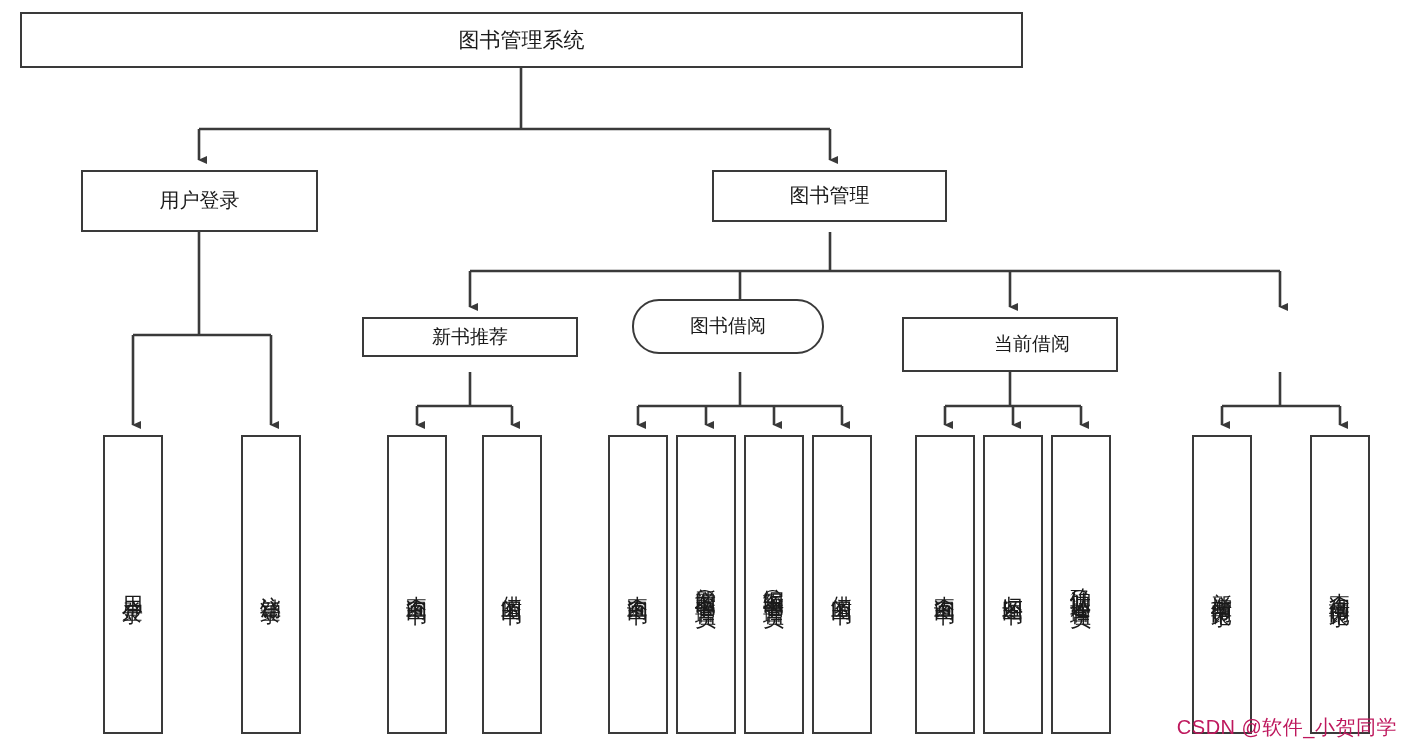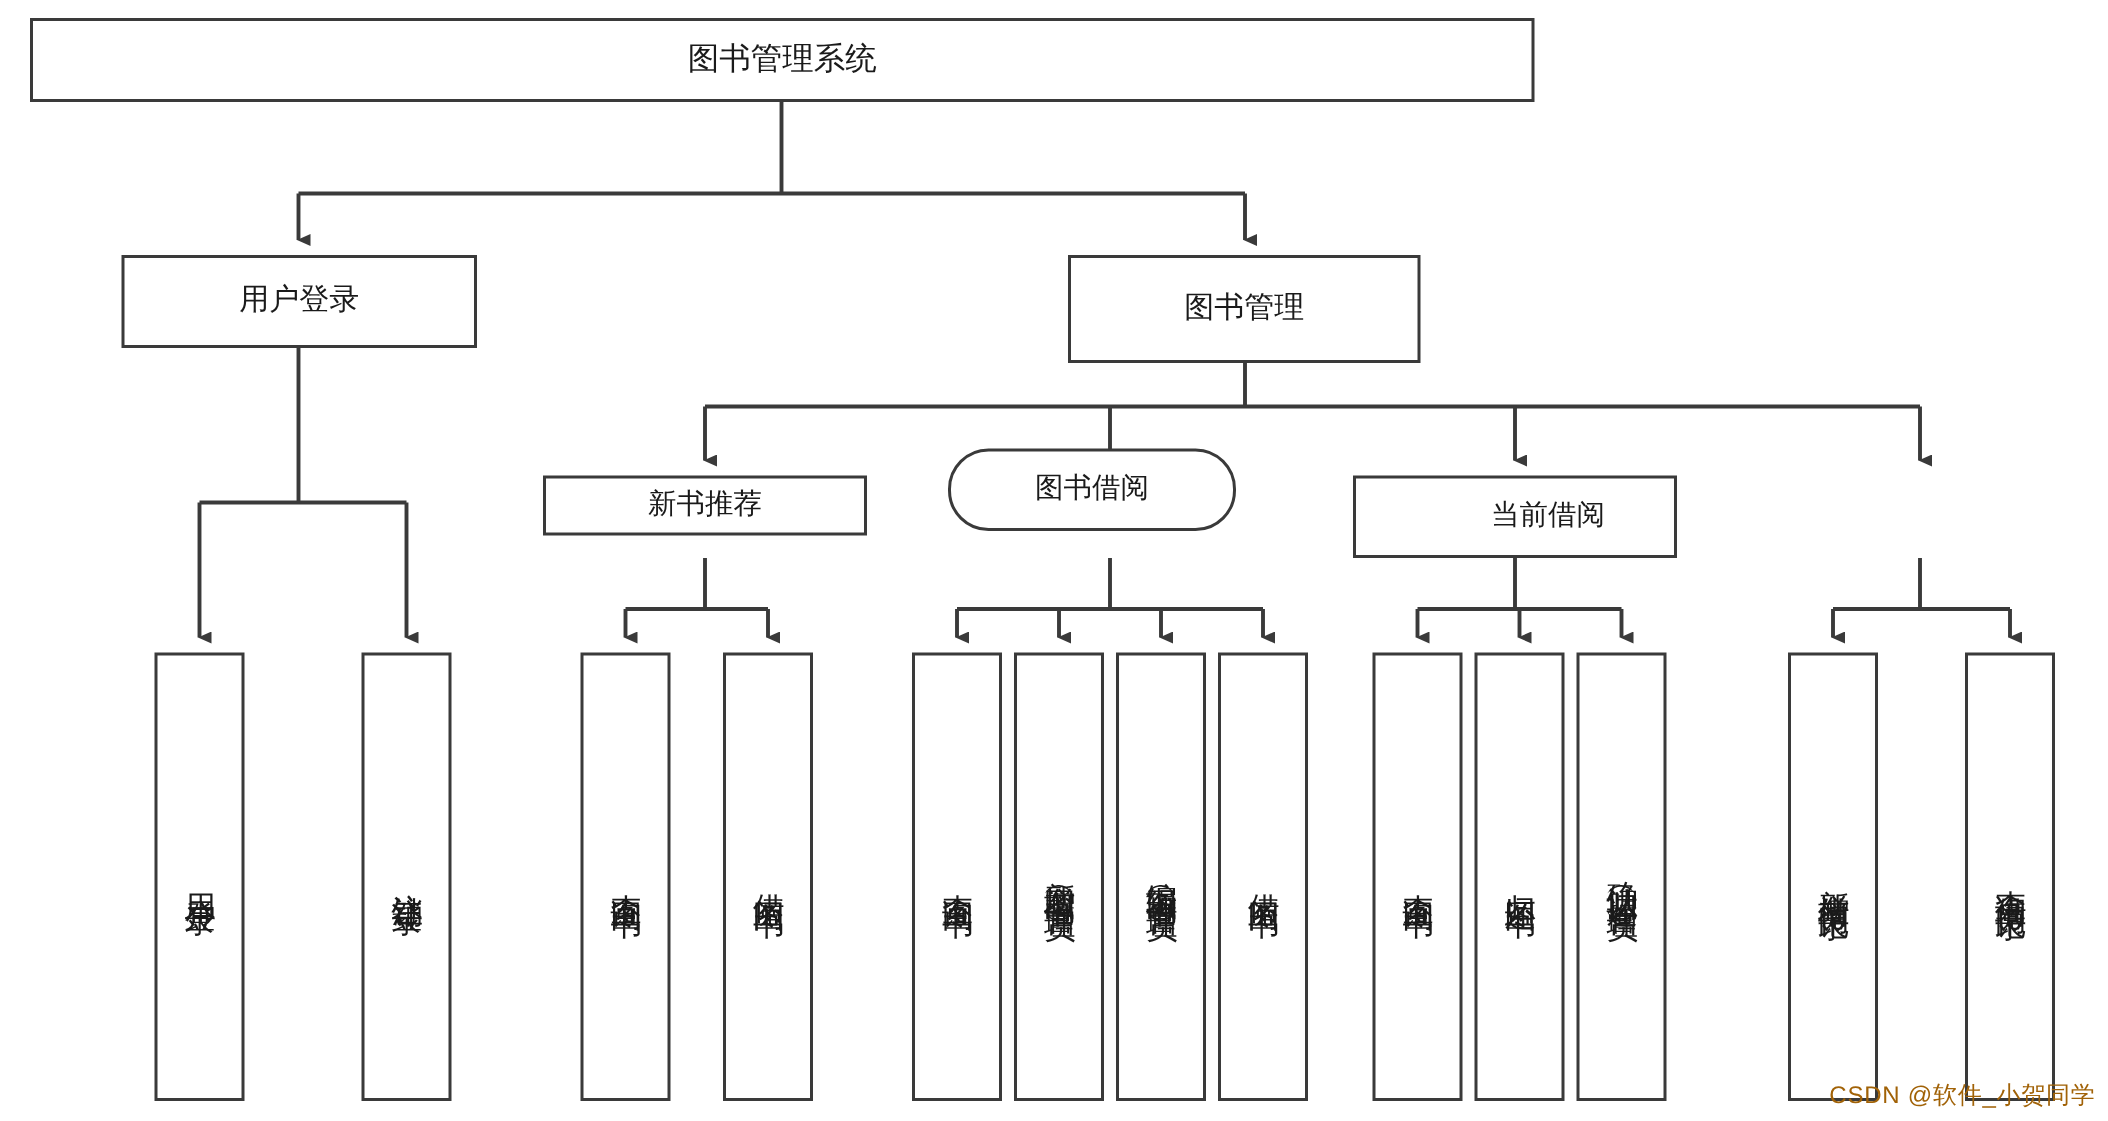--- a/index.html
+++ b/index.html
@@ -54,22 +54,22 @@
     text-orientation: upright;
     font-size: 21px;
     letter-spacing: 3px;
     line-height: 1;
     white-space: nowrap;
   }
   .watermark {
     position: absolute;
     right: 8px;
     bottom: 6px;
-    font-size: 16px;
-    color: #a16207;
+    font-size: 20px;
+    color: #be185d;
     letter-spacing: 0.5px;
     white-space: nowrap;
     margin-left: 47px;
   }
 </style>
 </head>
 <body>
 
 <div id="canvas">
 
@@ -123,21 +123,21 @@
     </g>
   </svg>
 
   <div class="node root" style="left:20px;top:12px;width:1003px;height:56px;">
     <span class="label">图书管理系统</span>
   </div>
 
   <div class="node lvl1" style="left:81px;top:170px;width:237px;height:62px;">
     <span class="label">用户登录</span>
   </div>
-  <div class="node lvl1" style="left:712px;top:170px;width:235px;height:72px;">
+  <div class="node lvl1" style="left:712px;top:170px;width:235px;height:52px;">
     <span class="label">图书管理</span>
   </div>
 
   <div class="node lvl2" style="left:362px;top:317px;width:216px;height:40px;">
     <span class="label">新书推荐</span>
   </div>
   <div class="node lvl2" style="left:632px;top:299px;width:192px;height:55px;border-radius:27px;">
     <span class="label">图书借阅</span>
   </div>
   <div class="node lvl2" style="left:902px;top:317px;width:216px;height:55px;padding-left:44px;">

